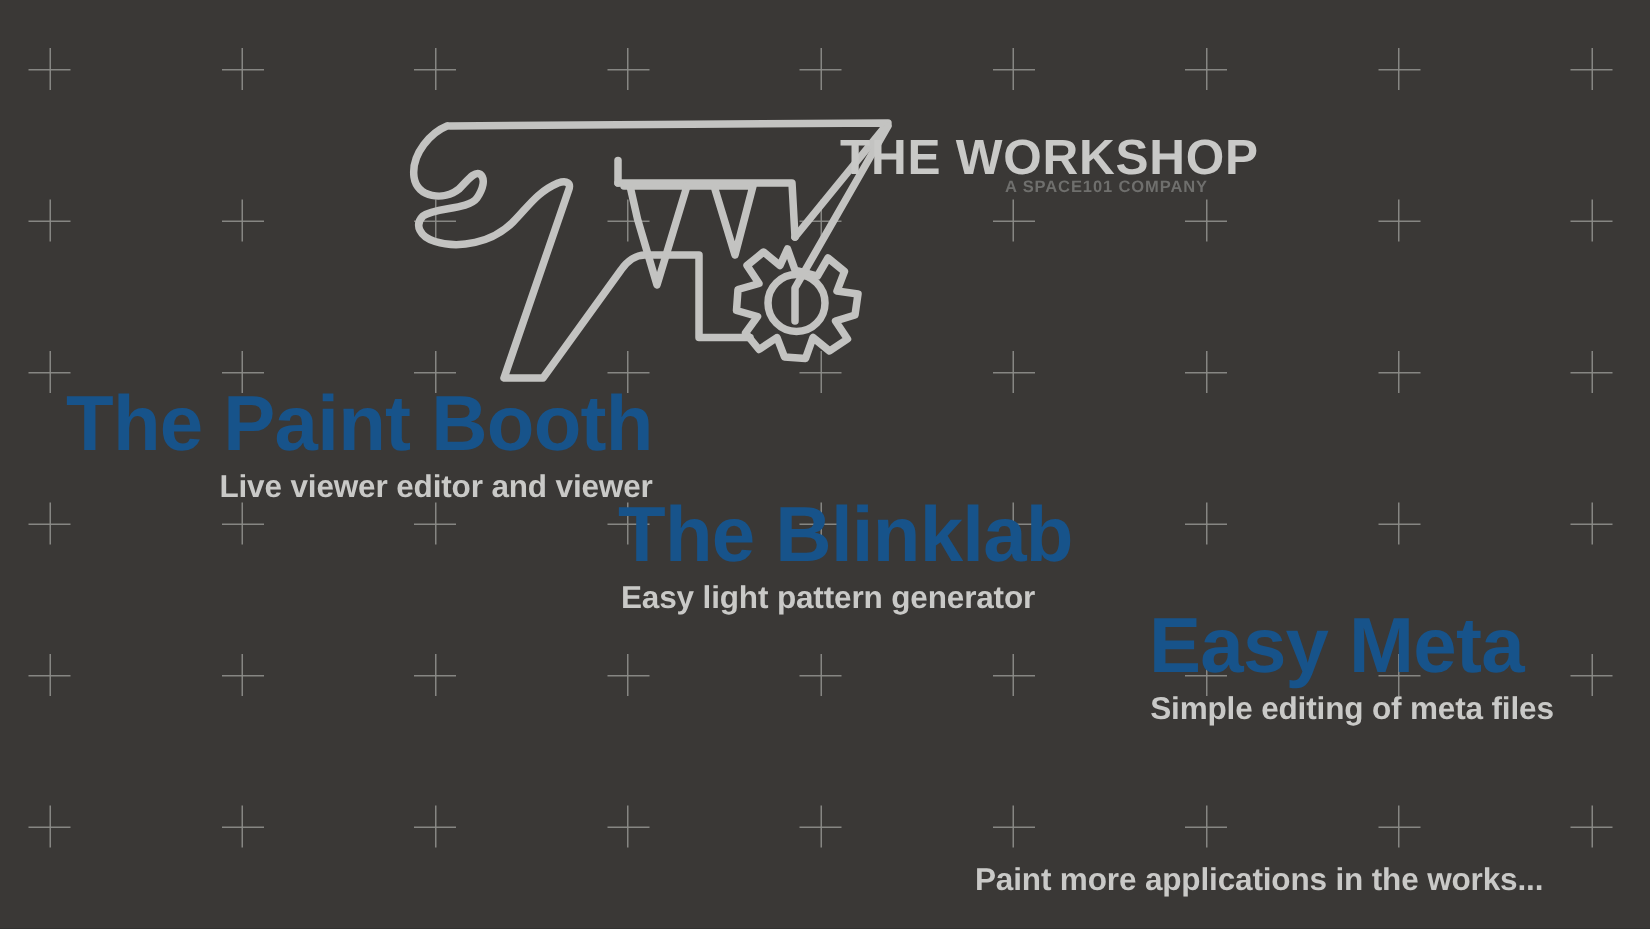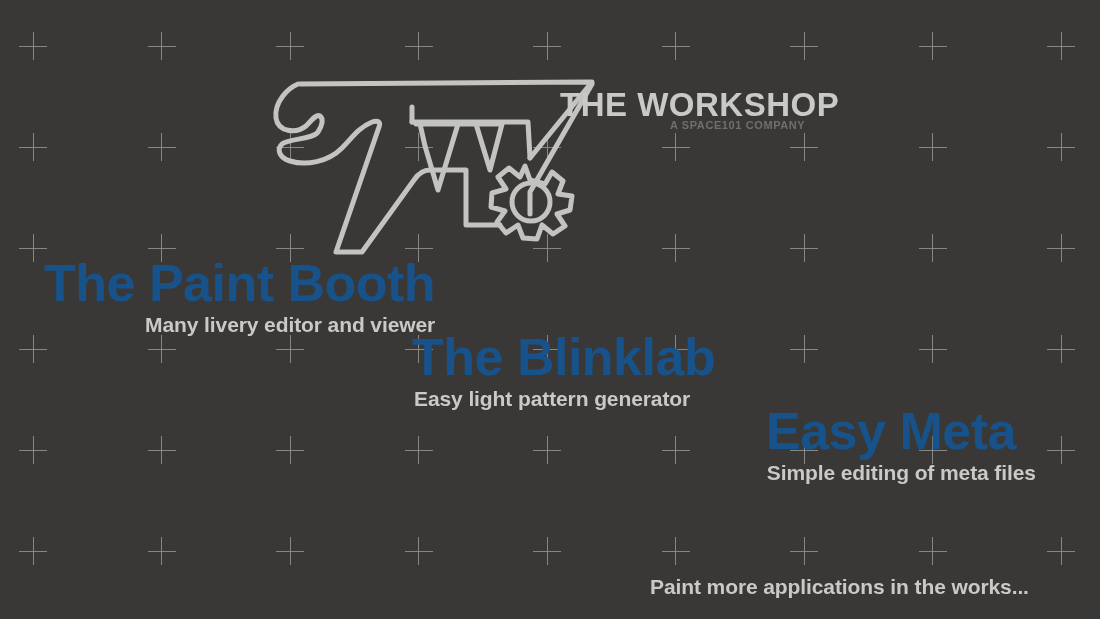--- a/index.html
+++ b/index.html
@@ -246,21 +246,21 @@
     </svg>
 
     <div id="wordmark">
       <div class="wm-title">THE WORKSHOP</div>
       <div class="wm-sub">A SPACE101 COMPANY</div>
     </div>
   </div>
 
   <div class="product-block" id="block-paint-booth">
     <div class="product-title">The Paint Booth</div>
-    <div class="product-sub">Many livery editor and viewer</div>
+    <div class="product-sub">Live viewer editor and viewer</div>
   </div>
 
   <div class="product-block" id="block-blinklab">
     <div class="product-title">The Blinklab</div>
     <div class="product-sub">Easy light pattern generator</div>
   </div>
 
   <div class="product-block" id="block-easy-meta">
     <div class="product-title">Easy Meta</div>
     <div class="product-sub">Simple editing of meta files</div>

